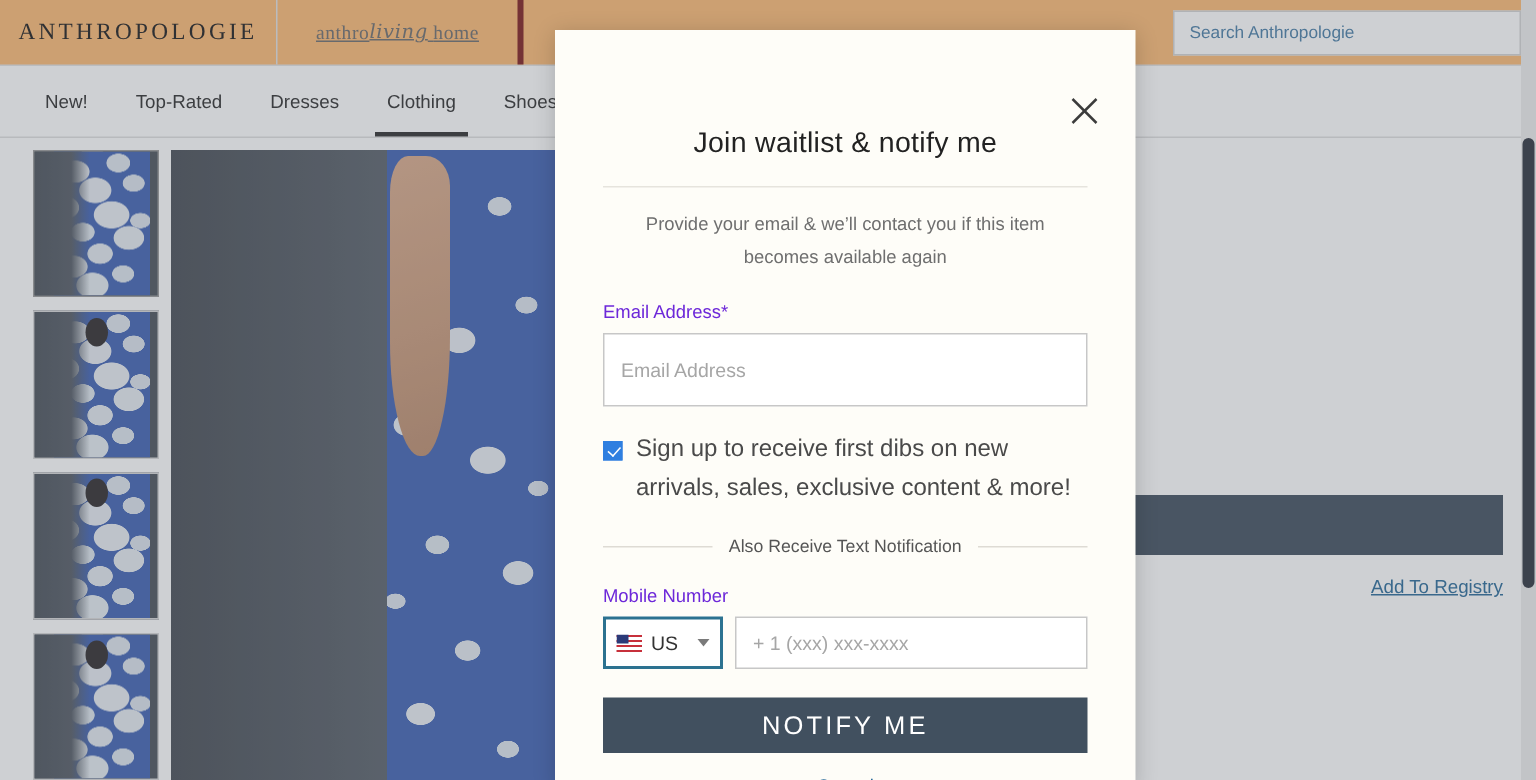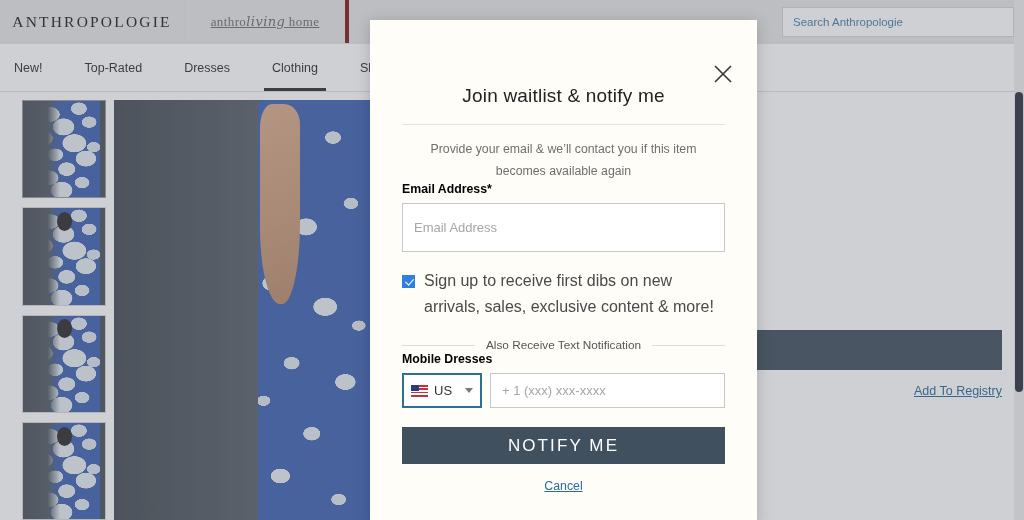--- a/index.html
+++ b/index.html
@@ -14,21 +14,21 @@
     width: 1024px; height: 520px;
     overflow: hidden;
     background: #ffffff;
   }
 
   
   .site { position: absolute; inset: 0; }
 
   .site-header {
     position: absolute; top: 0; left: 0; right: 0; height: 44px;
-    background: #e5e5e5;
+    background: #fdba74;
     border-bottom: 1px solid #e3e3e3;
     display: flex; align-items: stretch;
   }
   .brand-logo {
     width: 185px; display: flex; align-items: center; justify-content: center;
     border-right: 1px solid #e3e3e3;
     font-family: "Liberation Serif", serif;
     font-size: 15.5px; letter-spacing: 2.2px; color: #1c1c1c;
   }
   .brand-sub {
@@ -45,21 +45,21 @@
     border: 1px solid #d4d4d4; background: #fff;
     display: flex; align-items: center; padding: 0 10px;
     font-size: 11.5px; color: #4a7fa8;
   }
 
   .site-nav {
     position: absolute; top: 44px; left: 0; right: 0; height: 48px;
     background: #ffffff; border-bottom: 1px solid #e0e0e0;
     display: flex; align-items: center;
   }
-  .nav-items { display: flex; align-items: flex-end; height: 100%; padding-left: 0; gap: 14px; }
+  .nav-items { display: flex; align-items: flex-end; height: 100%; padding-left: 16px; gap: 4px; }
   .nav-item {
     position: relative; height: 100%;
     display: flex; align-items: center;
     padding: 0 14px; font-size: 12.5px; color: #2e2e2e; white-space: nowrap;
     cursor: pointer;
   }
   .nav-item.active::after {
     content: ""; position: absolute; left: 6px; right: 6px; bottom: 0;
     height: 3px; background: #2e2e2e;
   }
@@ -177,21 +177,21 @@
   .modal-inner { padding: 0 32px; }
   .modal-title {
     text-align: center; font-size: 19px; color: #222; font-weight: normal;
     padding-top: 65px; letter-spacing: .2px;
   }
   .modal-rule { height: 1px; background: #e6e4dd; margin-top: 17px; }
   .modal-sub {
     text-align: center; font-size: 12.3px; color: #6f6f6f;
     line-height: 1.75; margin-top: 14px; padding: 0 4px;
   }
-  .field-label { font-size: 12.3px; color: #000000; font-weight: bold; }
+  .field-label { font-size: 12.3px; color: #6d28d9; font-weight: normal; margin-top: 19px; }
   .text-input {
     margin-top: 7px; width: 100%; height: 49px;
     border: 1px solid #c7c7c7; background: #fff;
     padding: 0 11px; font-size: 13px; color: #a6a6a6;
     display: flex; align-items: center;
     font-family: "Liberation Sans", sans-serif;
   }
   .check-row { display: flex; align-items: flex-start; gap: 9px; margin-top: 16px; }
   .checkbox {
     width: 13px; height: 13px; background: #2f7fe0; border: 1px solid #2f7fe0;
@@ -345,21 +345,21 @@
       <div class="field-label">Email Address*</div>
       <div class="text-input" placeholder="Email Address">Email Address</div>
 
       <div class="check-row">
         <div class="checkbox"></div>
         <div class="check-text">Sign up to receive first dibs on new arrivals, sales, exclusive content &amp; more!</div>
       </div>
 
       <div class="divider-text">Also Receive Text Notification</div>
 
-      <div class="field-label">Mobile Dresses</div>
+      <div class="field-label">Mobile Number</div>
       <div class="phone-row">
         <div class="country-select">
           <span class="flag"></span>
           <span class="country-code">US</span>
           <span class="caret"></span>
         </div>
         <div class="phone-input" placeholder="+ 1 (xxx) xxx-xxxx">+ 1 (xxx) xxx-xxxx</div>
       </div>
 
       <div class="notify-btn">NOTIFY ME</div>

